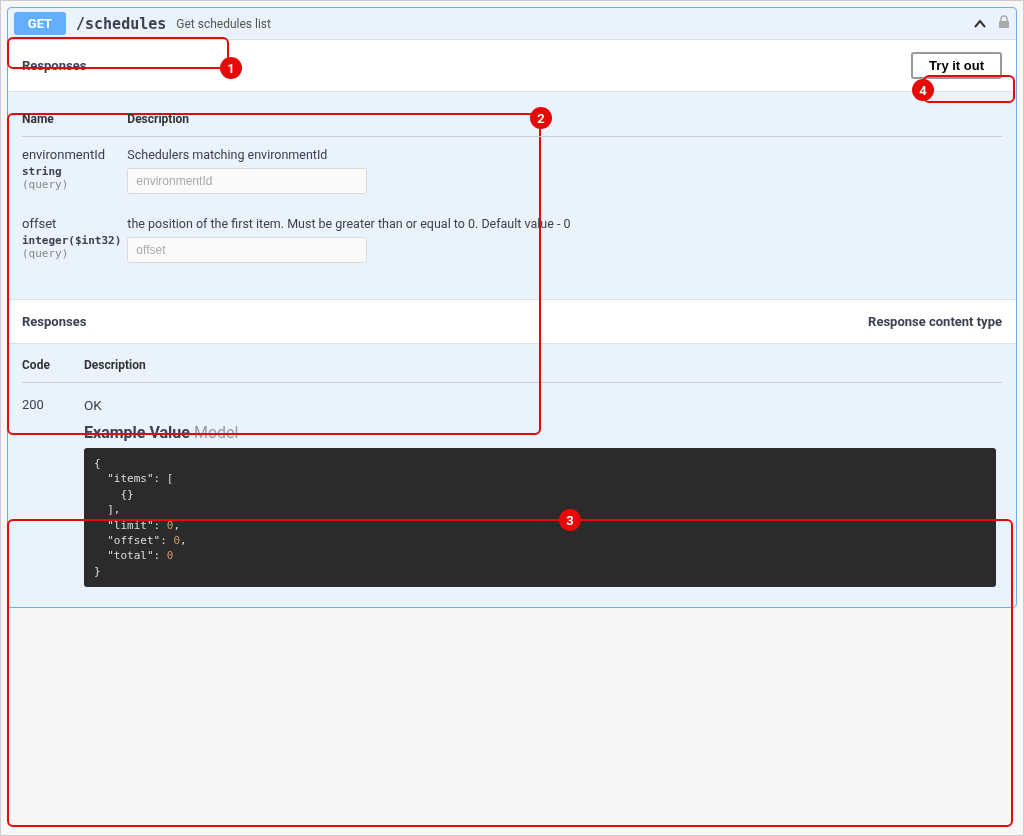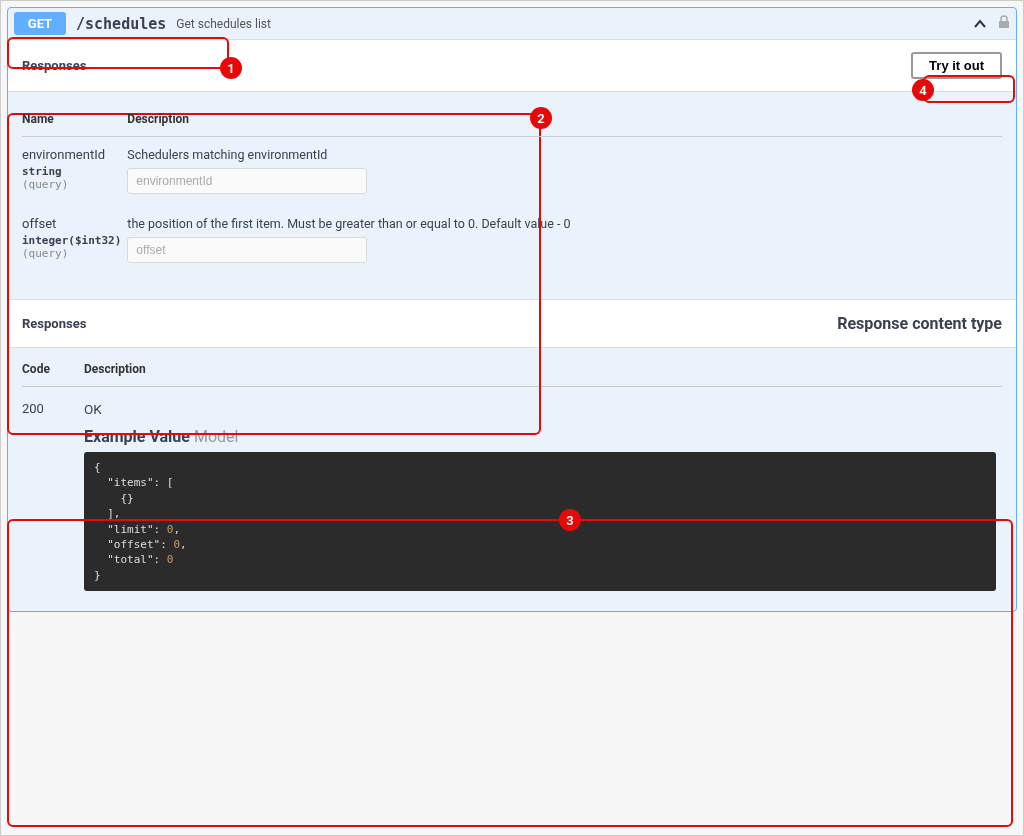--- a/index.html
+++ b/index.html
@@ -31,21 +31,21 @@
   .pname { font-size: 13px; font-weight: 400; color: #3b4151; margin-bottom: 3px; }
   .ptype { font-family: monospace; font-size: 11px; color: #3b4151; font-weight: 700; }
   .pin { font-family: monospace; font-size: 11px; color: #888; }
   .pdesc { font-size: 12.5px; color: #3b4151; margin-bottom: 6px; }
   .pinput input { width: 240px; padding: 5px 8px; border: 1px solid #d9d9d9; border-radius: 3px; font-size: 12px; color: #999; background: #fafafa; }
   .pinput input::placeholder { color: #aaa; }
   .pselect { width: 160px; padding: 4px 6px; border: 1px solid #d9d9d9; border-radius: 3px; font-size: 12px; background: #fafafa; }
   .responses-bar { display: flex; align-items: center; justify-content: space-between; padding: 14px 14px; background: #fff; border-top: 1px solid #d9e0e6; border-bottom: 1px solid #d9e0e6; margin-top: 10px; }
   .resp-title { font-size: 13px; font-weight: 700; color: #3b4151; }
   .content-type { display: flex; align-items: center; gap: 10px; }
-  .content-type label { font-size: 16px; font-weight: 700; margin-left: 33px; }
+  .content-type label { font-size: 13px; font-weight: 700; margin-left: 33px; }
   .content-type select { width: 160px; padding: 4px 6px; border: 1px solid #d9d9d9; border-radius: 3px; font-size: 12px; }
   .resp-body { padding: 14px; }
   .rtable { width: 100%; border-collapse: collapse; }
   .rtable thead th { text-align: left; font-size: 12px; font-weight: 700; color: #333; padding: 0 0 10px; border-bottom: 1px solid #ccc; margin-left: 24px; }
   .rtable thead th.code { width: 62px; }
   .rtable tbody td { padding: 14px 6px 6px 0; vertical-align: top; font-size: 12px; }
   .rcode { font-size: 13px; color: #3b4151; }
   .rdesc { font-size: 13.5px; color: #3b4151; margin-bottom: 10px; }
   .tabs { display: flex; gap: 4px; font-size: 16px; margin-bottom: 6px; }
   .tab-active { font-weight: 700; color: #3b4151; cursor: pointer; }

